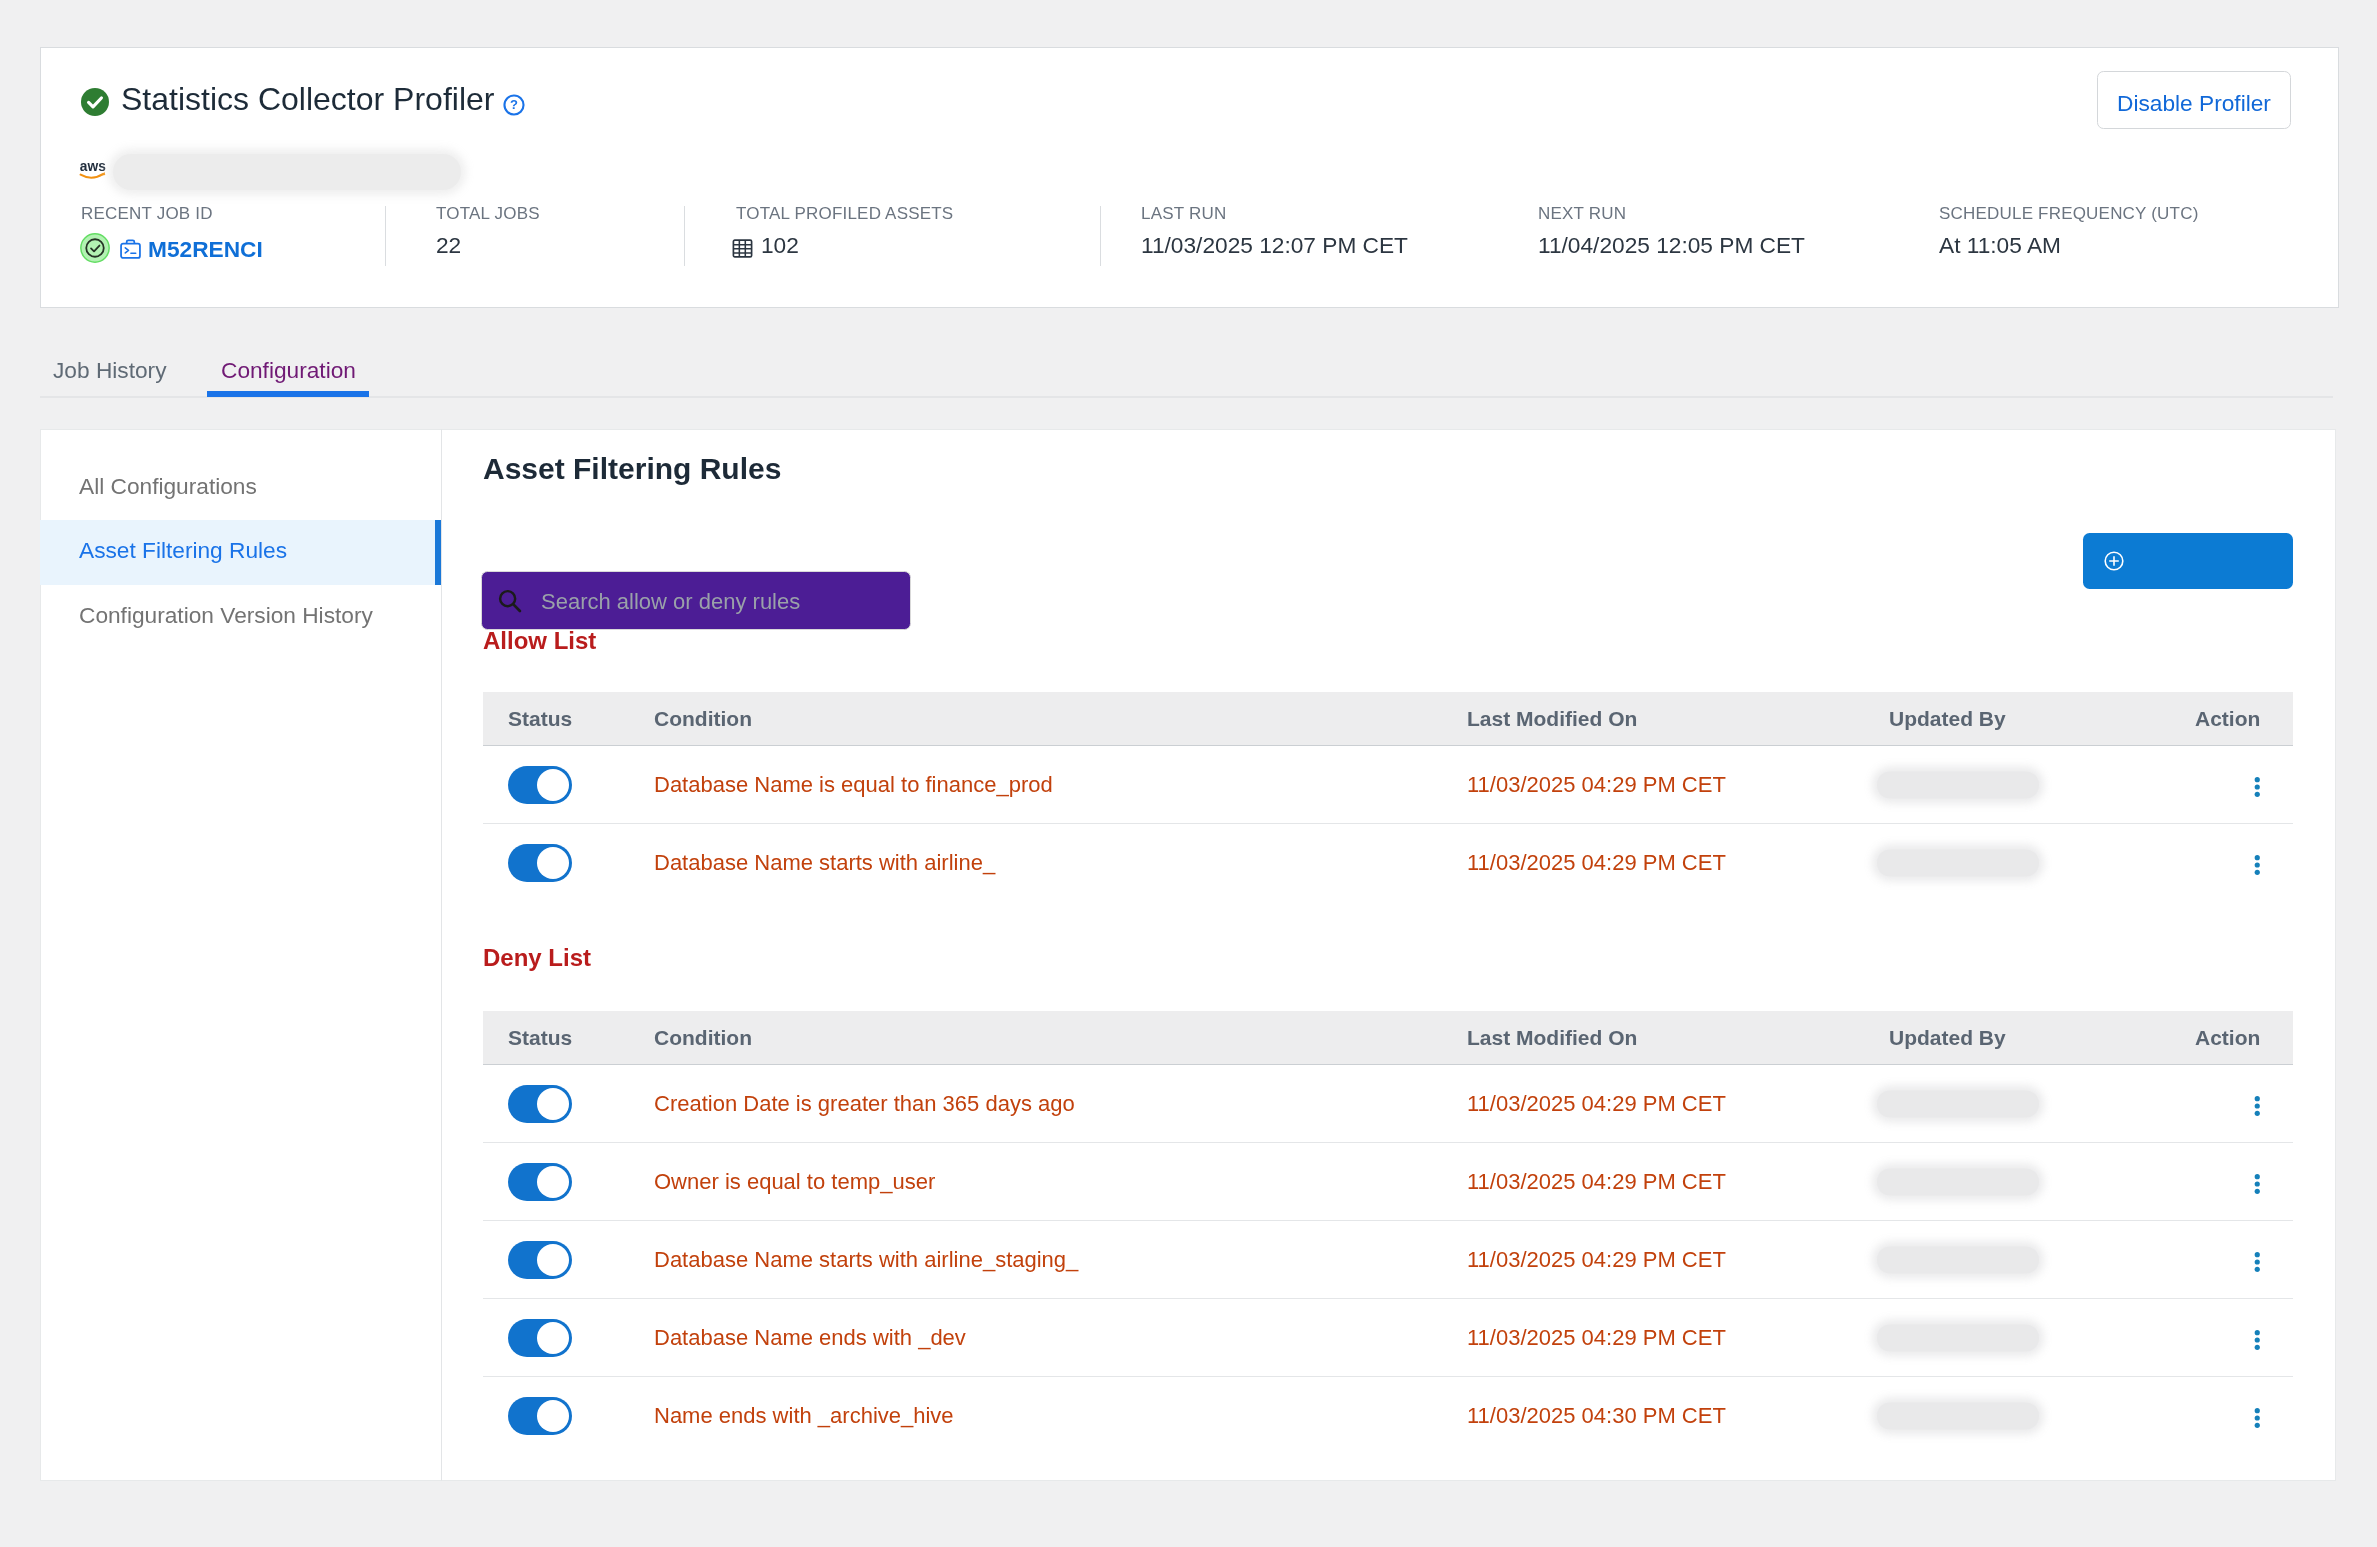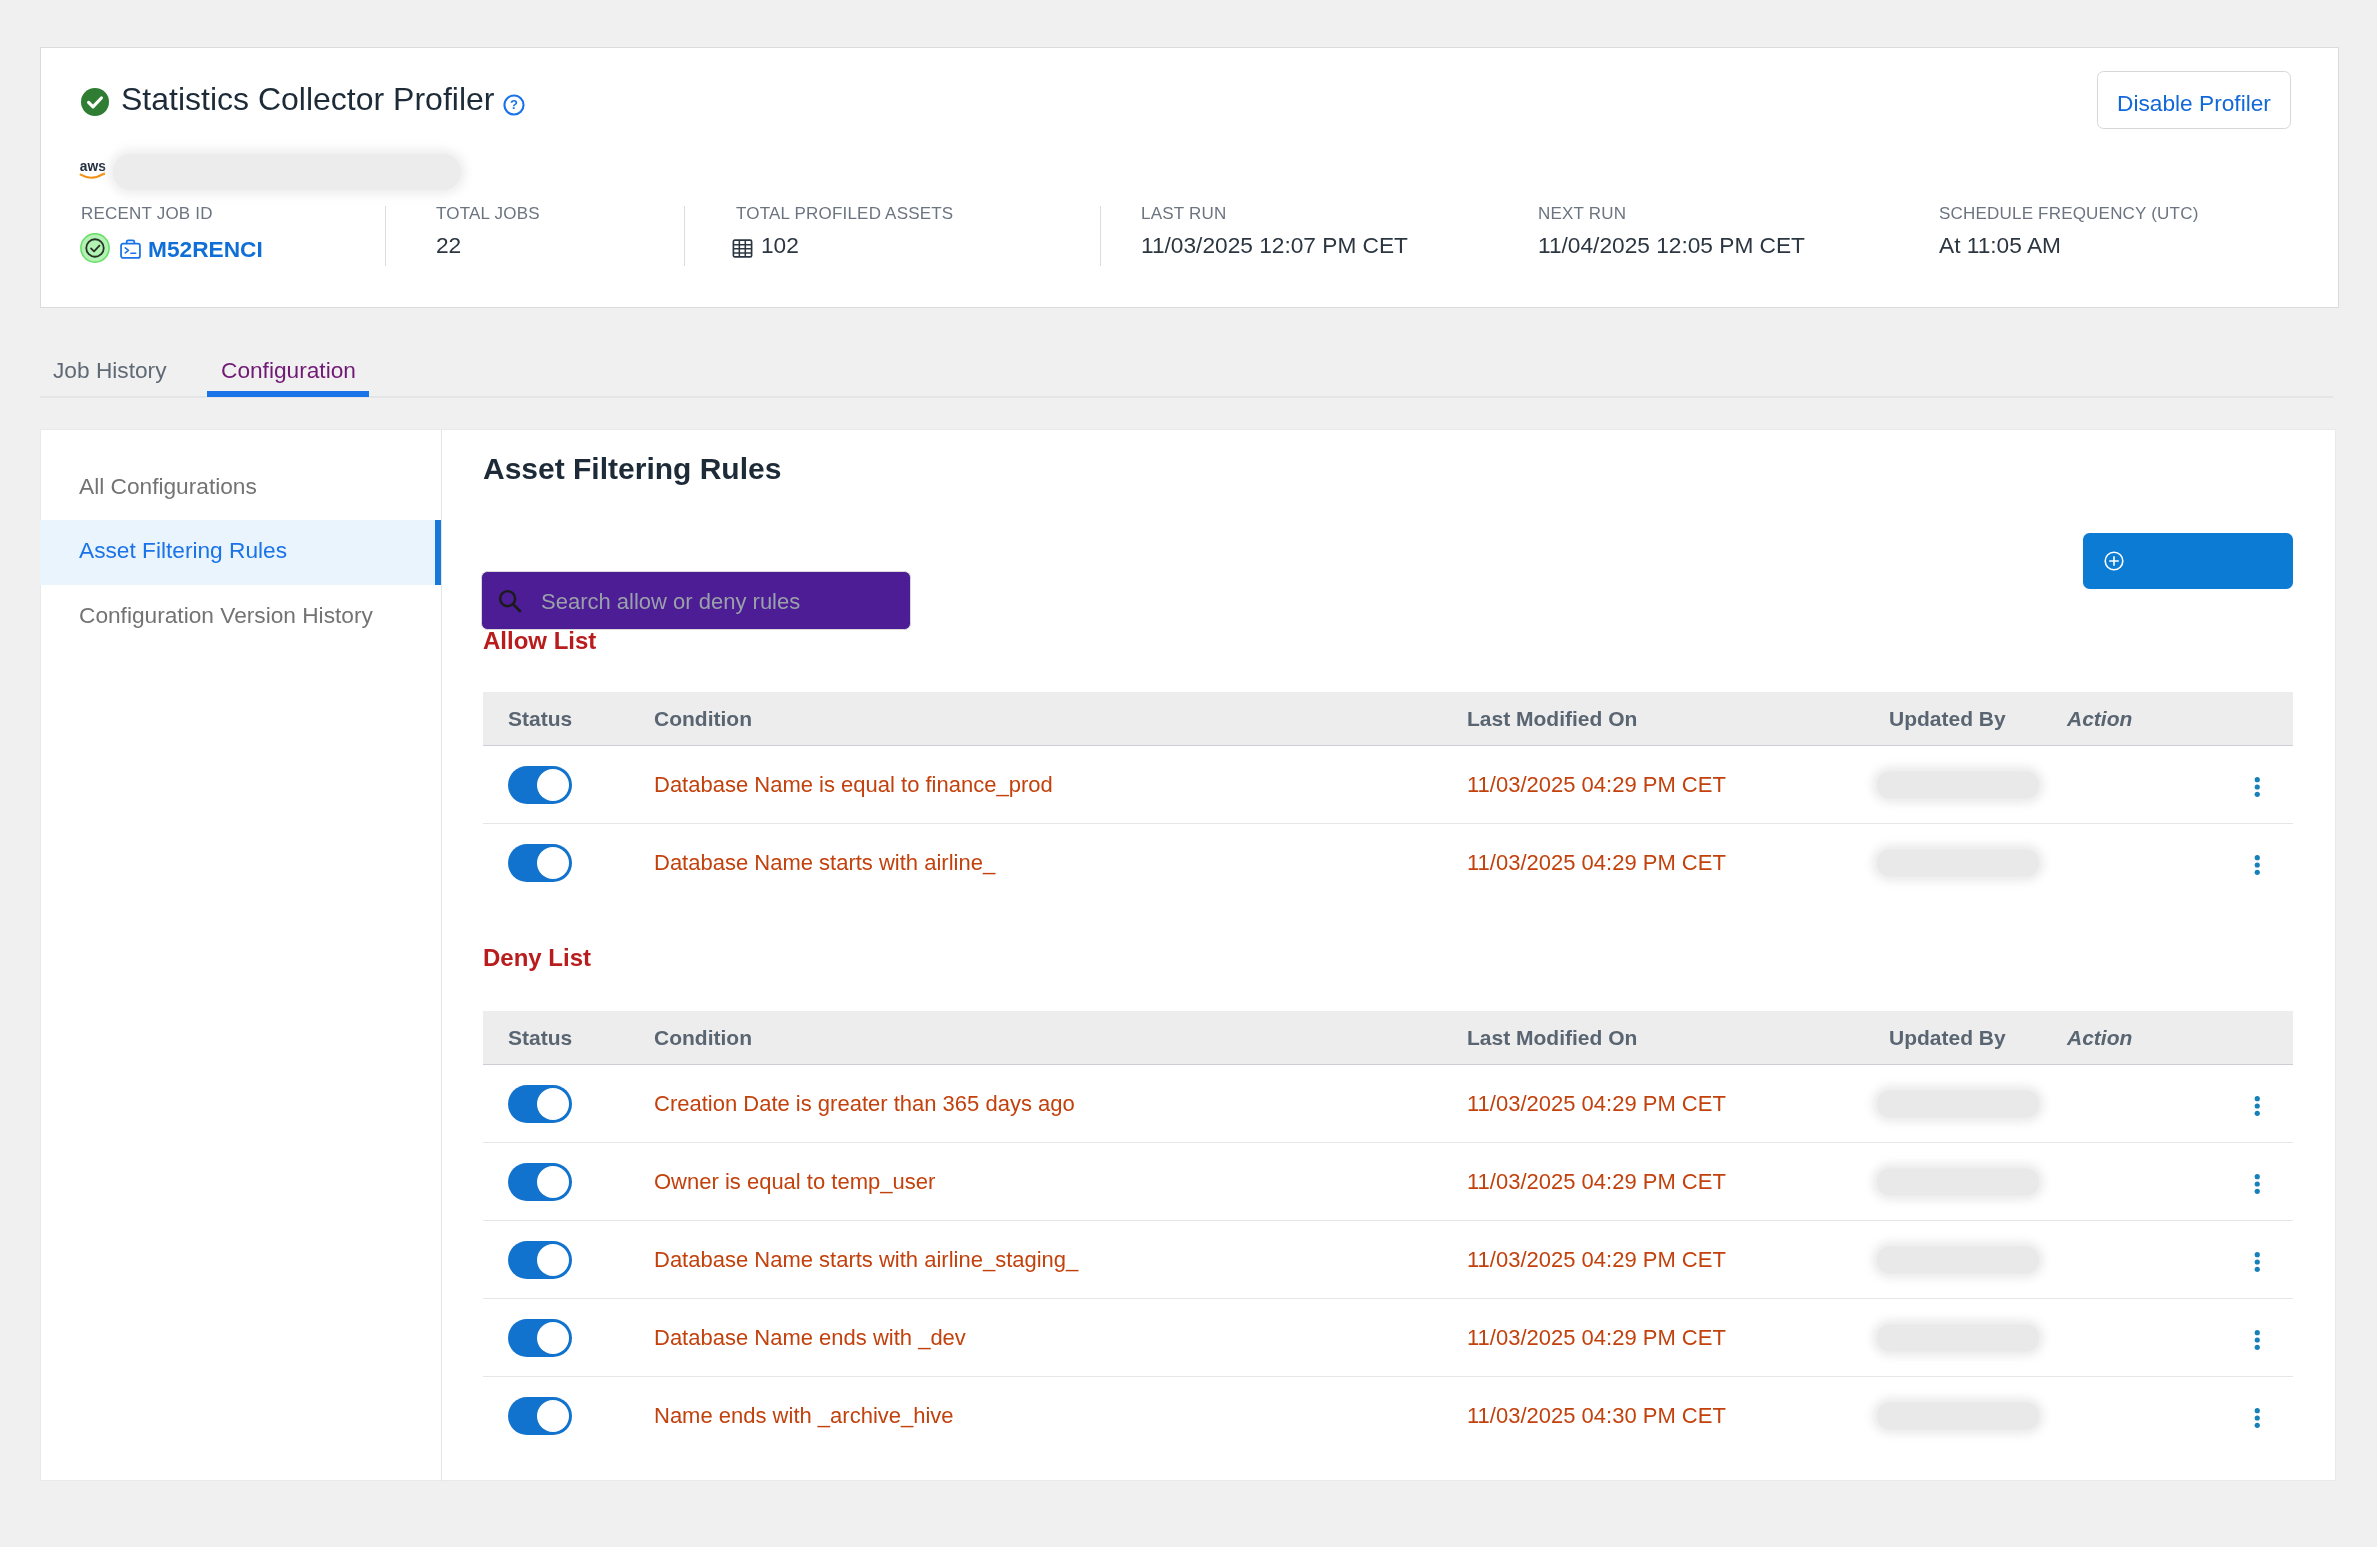--- a/index.html
+++ b/index.html
@@ -47,21 +47,21 @@
 
   .tbl { position:absolute; left:483px; width:1810px; z-index:2; }
   .thead { position:relative; height:54px; background:#ededee; border-bottom:1.6px solid #cbcfd3; }
   .thead div { position:absolute; top:50%; transform:translateY(-50%); font-size:21px; font-weight:700; color:#5a6572; }
   .trow { position:relative; height:78px; border-bottom:0.8px solid #e4e6e8; background:#fff; }
   .trow.last { border-bottom:none; }
   .c-status { left:25px; }
   .c-cond   { left:171px; }
   .c-mod    { left:984px; }
   .c-upd    { left:1406px; }
-  .c-act    { left:1584px;font-style:italic; }
+  .c-act    { left:1712px; }
   .trow .cond, .trow .mod { position:absolute; top:50%; transform:translateY(-50%); font-size:22px; color:#c2410c; }
   .trow .cond { left:171px; }
   .trow .mod  { left:984px; }
   .blurbar { position:absolute; left:1394px; top:50%; transform:translateY(-50%); width:162px; height:27px; background:#e9e9ea; border-radius:13px; box-shadow:0 0 8px 4.9px rgba(233,233,234,0.9); }
   .toggle { position:absolute; left:25px; top:50%; transform:translateY(-50%); width:64px; height:38px; background:#1173cd; border-radius:19.4px; }
   .toggle .knob { position:absolute; right:3.2px; top:3.2px; width:32px; height:32px; background:#ffffff; border-radius:50%; }
   .dots { position:absolute; left:1771px; top:calc(50% + 2.4px); transform:translateY(-50%); width:6.5px; height:22.7px; }
 
   .blurpill { z-index:6; left:113px; top:154px; width:348px; height:36px; background:#ececec; border-radius:18px; box-shadow:0 0 8px 4.9px rgba(236,236,236,0.85); }
 </style>

